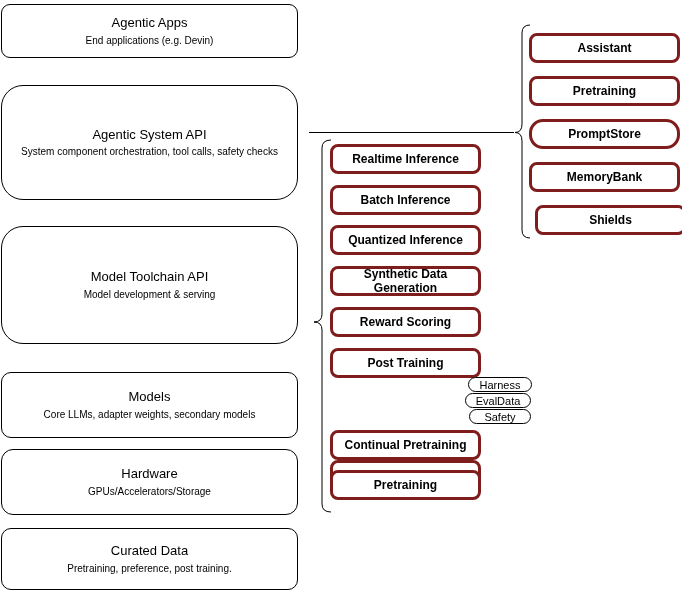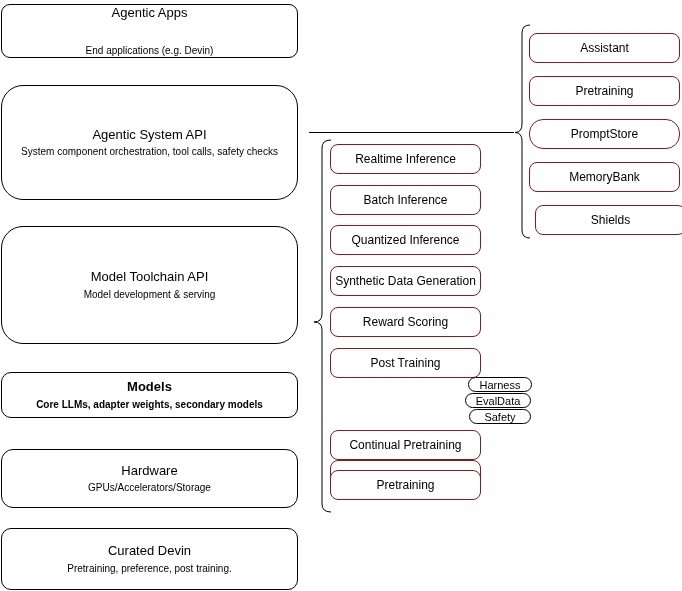--- a/index.html
+++ b/index.html
@@ -39,30 +39,31 @@
     color: #000000;
     margin-top: 3px;
     line-height: 1.2;
     padding: 0 6px;
   }
   .smallbox {
     position: absolute;
     width: 151px;
     height: 30px;
     background: #ffffff;
-    border: 1px solid #7f1d1d;
+    border: 3px solid #7f1d1d;
     border-radius: 8px;
     display: flex;
     align-items: center;
     justify-content: center;
     font-size: 12px;
     color: #000000;
     text-align: center;
     box-sizing: border-box;
     z-index: 2;
+    font-weight: bold;
   }
   .midcol { left: 330px; }
   .rightcol { left: 529px; }
   .pill {
     position: absolute;
     height: 15px;
     background: #ffffff;
     border: 1px solid #000000;
     border-radius: 8px;
     display: flex;
@@ -87,47 +88,47 @@
 
   <svg id="connectors" width="682" height="591" viewBox="0 0 682 591">
 
     <path d="M 309 132.5 L 514 132.5" stroke="#000000" stroke-width="1" fill="none"></path>
 
     <path d="M 530 25 Q 522 25 522 33 L 522 124 Q 522 132.5 515 132.5 Q 522 132.5 522 141 L 522 230 Q 522 238 530 238" stroke="#000000" stroke-width="1" fill="none"></path>
 
     <path d="M 331 140 Q 322 140 322 148 L 322 314 Q 322 322 314 322 Q 322 322 322 330 L 322 504 Q 322 512 331 512" stroke="#000000" stroke-width="1" fill="none"></path>
   </svg>
 
-  <div class="bigbox" style="top:4px; height:54px; border-radius:9px;justify-content:space-between;">
+  <div class="bigbox" style="top:4px; height:54px; border-radius:9px;">
     <div class="title">Agentic Apps</div>
     <div class="subtitle">End applications (e.g. Devin)</div>
   </div>
 
   <div class="bigbox" style="top:85px; height:115px; border-radius:22px;">
     <div class="title">Agentic System API</div>
     <div class="subtitle">System component orchestration, tool calls, safety checks</div>
   </div>
 
   <div class="bigbox" style="top:226px; height:118px; border-radius:22px;">
     <div class="title">Model Toolchain API</div>
     <div class="subtitle">Model development &amp; serving</div>
   </div>
 
-  <div class="bigbox" style="top:372px; height:46px; border-radius:10px;font-weight:bold;">
+  <div class="bigbox" style="top:372px; height:66px; border-radius:10px;">
     <div class="title">Models</div>
     <div class="subtitle">Core LLMs, adapter weights, secondary models</div>
   </div>
 
-  <div class="bigbox" style="top:449px; height:59px; border-radius:12px;">
+  <div class="bigbox" style="top:449px; height:66px; border-radius:12px;">
     <div class="title">Hardware</div>
     <div class="subtitle">GPUs/Accelerators/Storage</div>
   </div>
 
   <div class="bigbox" style="top:528px; height:62px; border-radius:10px;">
-    <div class="title">Curated Devin</div>
+    <div class="title">Curated Data</div>
     <div class="subtitle">Pretraining, preference, post training.</div>
   </div>
 
   <div class="smallbox midcol" style="top:144px;">
     <span>Realtime Inference</span>
   </div>
   <div class="smallbox midcol" style="top:185px;">
     <span>Batch Inference</span>
   </div>
   <div class="smallbox midcol" style="top:225px;">

